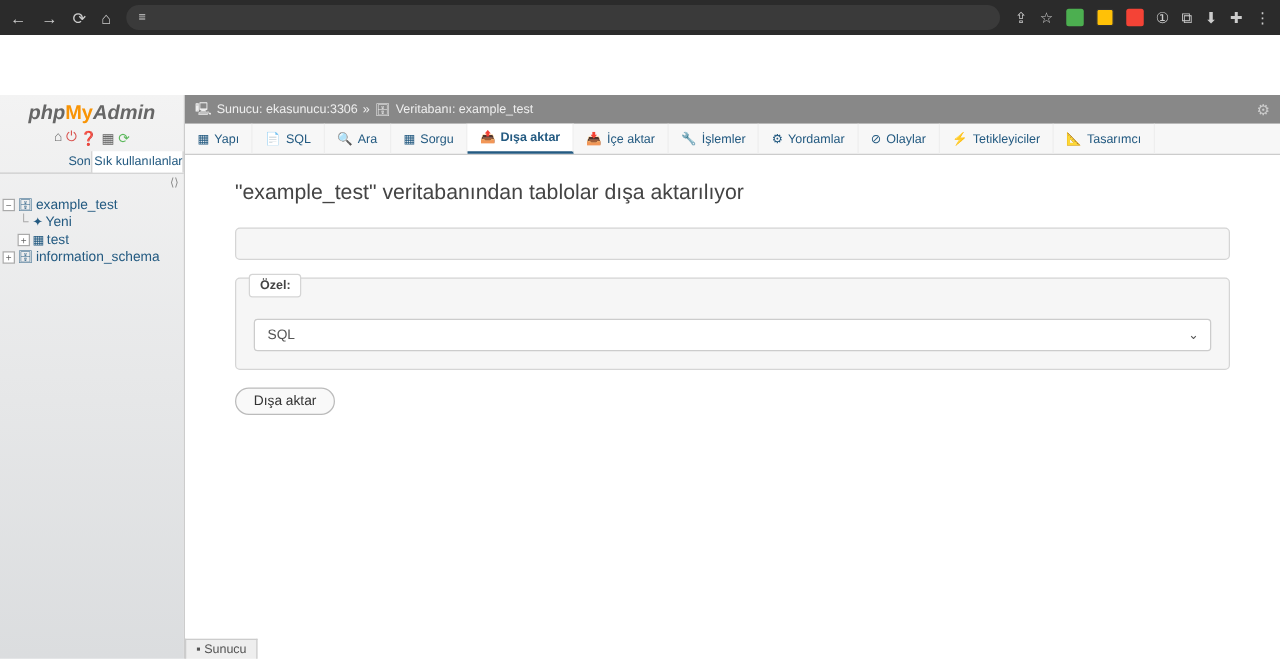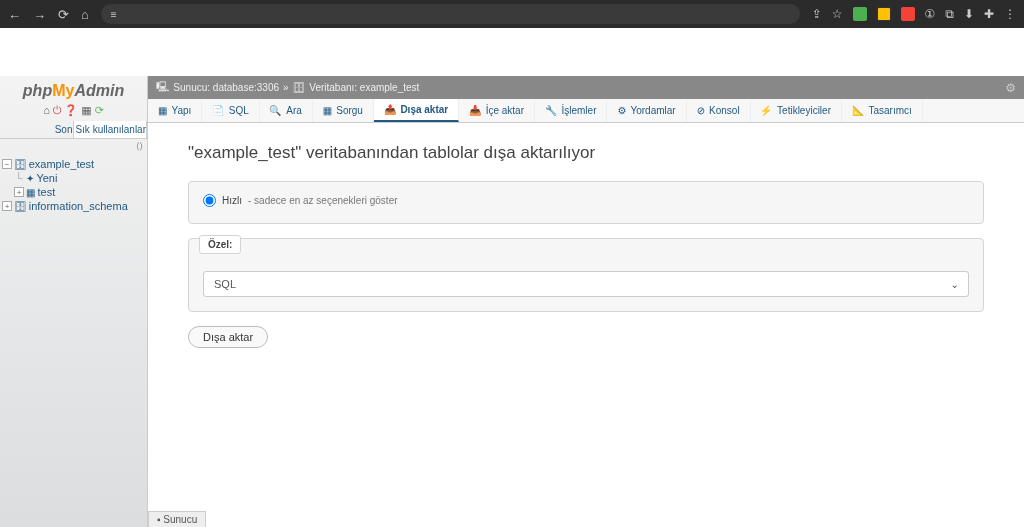--- a/index.html
+++ b/index.html
@@ -140,21 +140,21 @@
         <span class="tree-toggle">+</span>
         <span class="tree-icon">🗄</span>
         <span class="tree-label">information_schema</span>
       </div>
     </div>
   </div>
 
   <div class="main">
     <div class="breadcrumb">
       <span>🖳</span>
-      <a href="#"><span>Sunucu:</span> <span>database:3306</span></a>
+      <a href="#"><span>Sunucu:</span> <span>ekasunucu:3306</span></a>
       <span>»</span>
       <span>🗄</span>
       <a href="#"><span>Veritabanı:</span> <span>example_test</span></a>
       <span class="settings-gear">⚙</span>
     </div>
 
     <div class="toptabs">
       <div class="toptab">
           <span class="tab-icon">▦</span>
           <span>Yapı</span>
@@ -182,42 +182,37 @@
       <div class="toptab">
           <span class="tab-icon">🔧</span>
           <span>İşlemler</span>
         </div>
       <div class="toptab">
           <span class="tab-icon">⚙</span>
           <span>Yordamlar</span>
         </div>
       <div class="toptab">
           <span class="tab-icon">⊘</span>
-          <span>Konsol</span>
+          <span>Olaylar</span>
         </div>
       <div class="toptab">
           <span class="tab-icon">⚡</span>
           <span>Tetikleyiciler</span>
         </div>
       <div class="toptab">
           <span class="tab-icon">📐</span>
           <span>Tasarımcı</span>
         </div>
     </div>
 
     <div class="content">
       <h2 class="page-title">"example_test" veritabanından tablolar dışa aktarılıyor</h2>
 
       <fieldset class="fieldset">
         <div class="fieldset-body">
-          <label class="radio-row">
-            <input type="radio" name="method" checked="" style="">
-            <span>Hızlı</span>
-              <span class="radio-sub"> - sadece en az seçenekleri göster</span>
-          </label>
         </div>
       </fieldset>
 
       <fieldset class="fieldset">
         <div class="legend">Özel:</div>
         <div class="fieldset-body">
           <div class="select-wrap">
             <select class="format-select">
               <option>SQL</option>
             </select>

